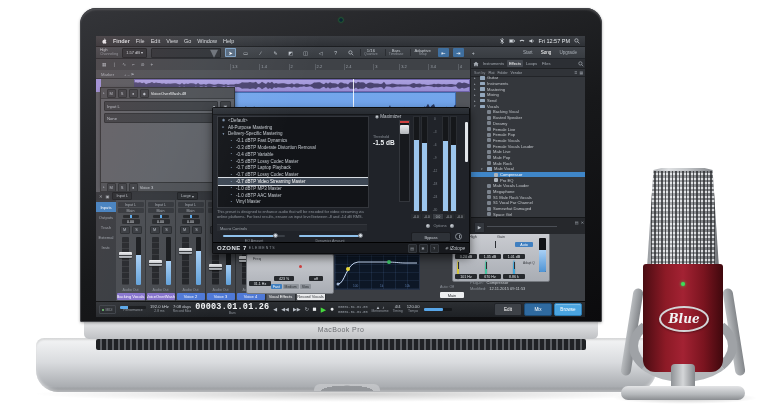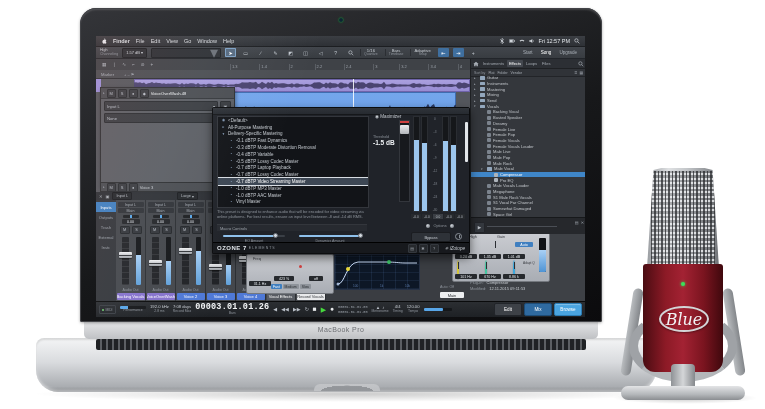--- a/index.html
+++ b/index.html
@@ -165,21 +165,21 @@
   .tbtn.mix{background:#2f6aa0;border:1px solid #1d4c77;}
   .tbtn.browse{background:#4aa4e0;border:1px solid #2b7cb4;box-shadow:inset 0 1px 1px rgba(255,255,255,.3);}
   
   .mic{position:absolute;left:615px;top:160px;width:136px;height:246px;}
   .shadow-mic{position:absolute;left:612px;top:392px;width:146px;height:12px;background:radial-gradient(ellipse at center,rgba(0,0,0,.22),transparent 70%);}
   .mic-grille{position:absolute;left:32px;top:8px;width:72px;height:100px;background:linear-gradient(90deg,#9a9da1,#dfe1e3 30%,#c4c7ca 55%,#8f9296 85%,#6f7276);clip-path:polygon(9% 2%,20% 0,80% 0,91% 2%,100% 100%,0% 100%);}
   .mic-grille:after{content:"";position:absolute;inset:3px 4px;background:repeating-linear-gradient(90deg,rgba(40,42,45,.75) 0 1.5px,transparent 1.5px 3.5px),repeating-linear-gradient(0deg,rgba(230,232,234,.85) 0 2px,rgba(90,92,95,.4) 2px 4.5px);}
   .mic-body{position:absolute;left:28px;top:104px;width:80px;height:108px;background:linear-gradient(90deg,#4a0c12,#8c1a26 28%,#a32233 50%,#7a141f 76%,#3f080d);border-radius:3px 3px 12px 12px;}
   .mic-led{position:absolute;left:38px;top:18px;width:4px;height:4px;border-radius:50%;background:#39e05a;box-shadow:0 0 3px #39e05a;}
   .mic-logo{position:absolute;left:16px;top:42px;width:46px;height:22px;border:2px solid #d3d5d7;border-radius:50%;display:flex;align-items:center;justify-content:center;box-shadow:0 1px 2px rgba(0,0,0,.4);}
-  .mic-logo span{font-family:"DejaVu Serif",serif;font-style:italic;font-weight:normal;font-size:16px;color:#f2f3f5;}
+  .mic-logo span{font-family:"DejaVu Serif",serif;font-style:italic;font-weight:bold;font-size:12px;color:#f2f3f5;}
   .yoke-l{position:absolute;left:12px;top:128px;width:10px;height:88px;background:linear-gradient(90deg,#babdc0,#83868a);border-radius:5px;transform:rotate(9deg);}
   .yoke-r{position:absolute;left:114px;top:128px;width:10px;height:88px;background:linear-gradient(90deg,#babdc0,#83868a);border-radius:5px;transform:rotate(-9deg);}
   .yoke-u{position:absolute;left:14px;top:150px;width:108px;height:72px;border:9px solid transparent;border-bottom:9px solid #b4b7ba;border-left:9px solid #9fa2a6;border-right:9px solid #9fa2a6;border-radius:50%;box-sizing:border-box;}
   .mic-stem{position:absolute;left:56px;top:204px;width:24px;height:26px;background:linear-gradient(90deg,#8f9296,#d4d6d8 50%,#85888c);border-radius:4px;}
   .mic-base{position:absolute;left:6px;top:226px;width:124px;height:14px;background:linear-gradient(#e3e4e6,#b4b7ba 60%,#8a8d91);border-radius:7px;}
 </style>
 </head>
 <body>
 
 <div class="stage">

